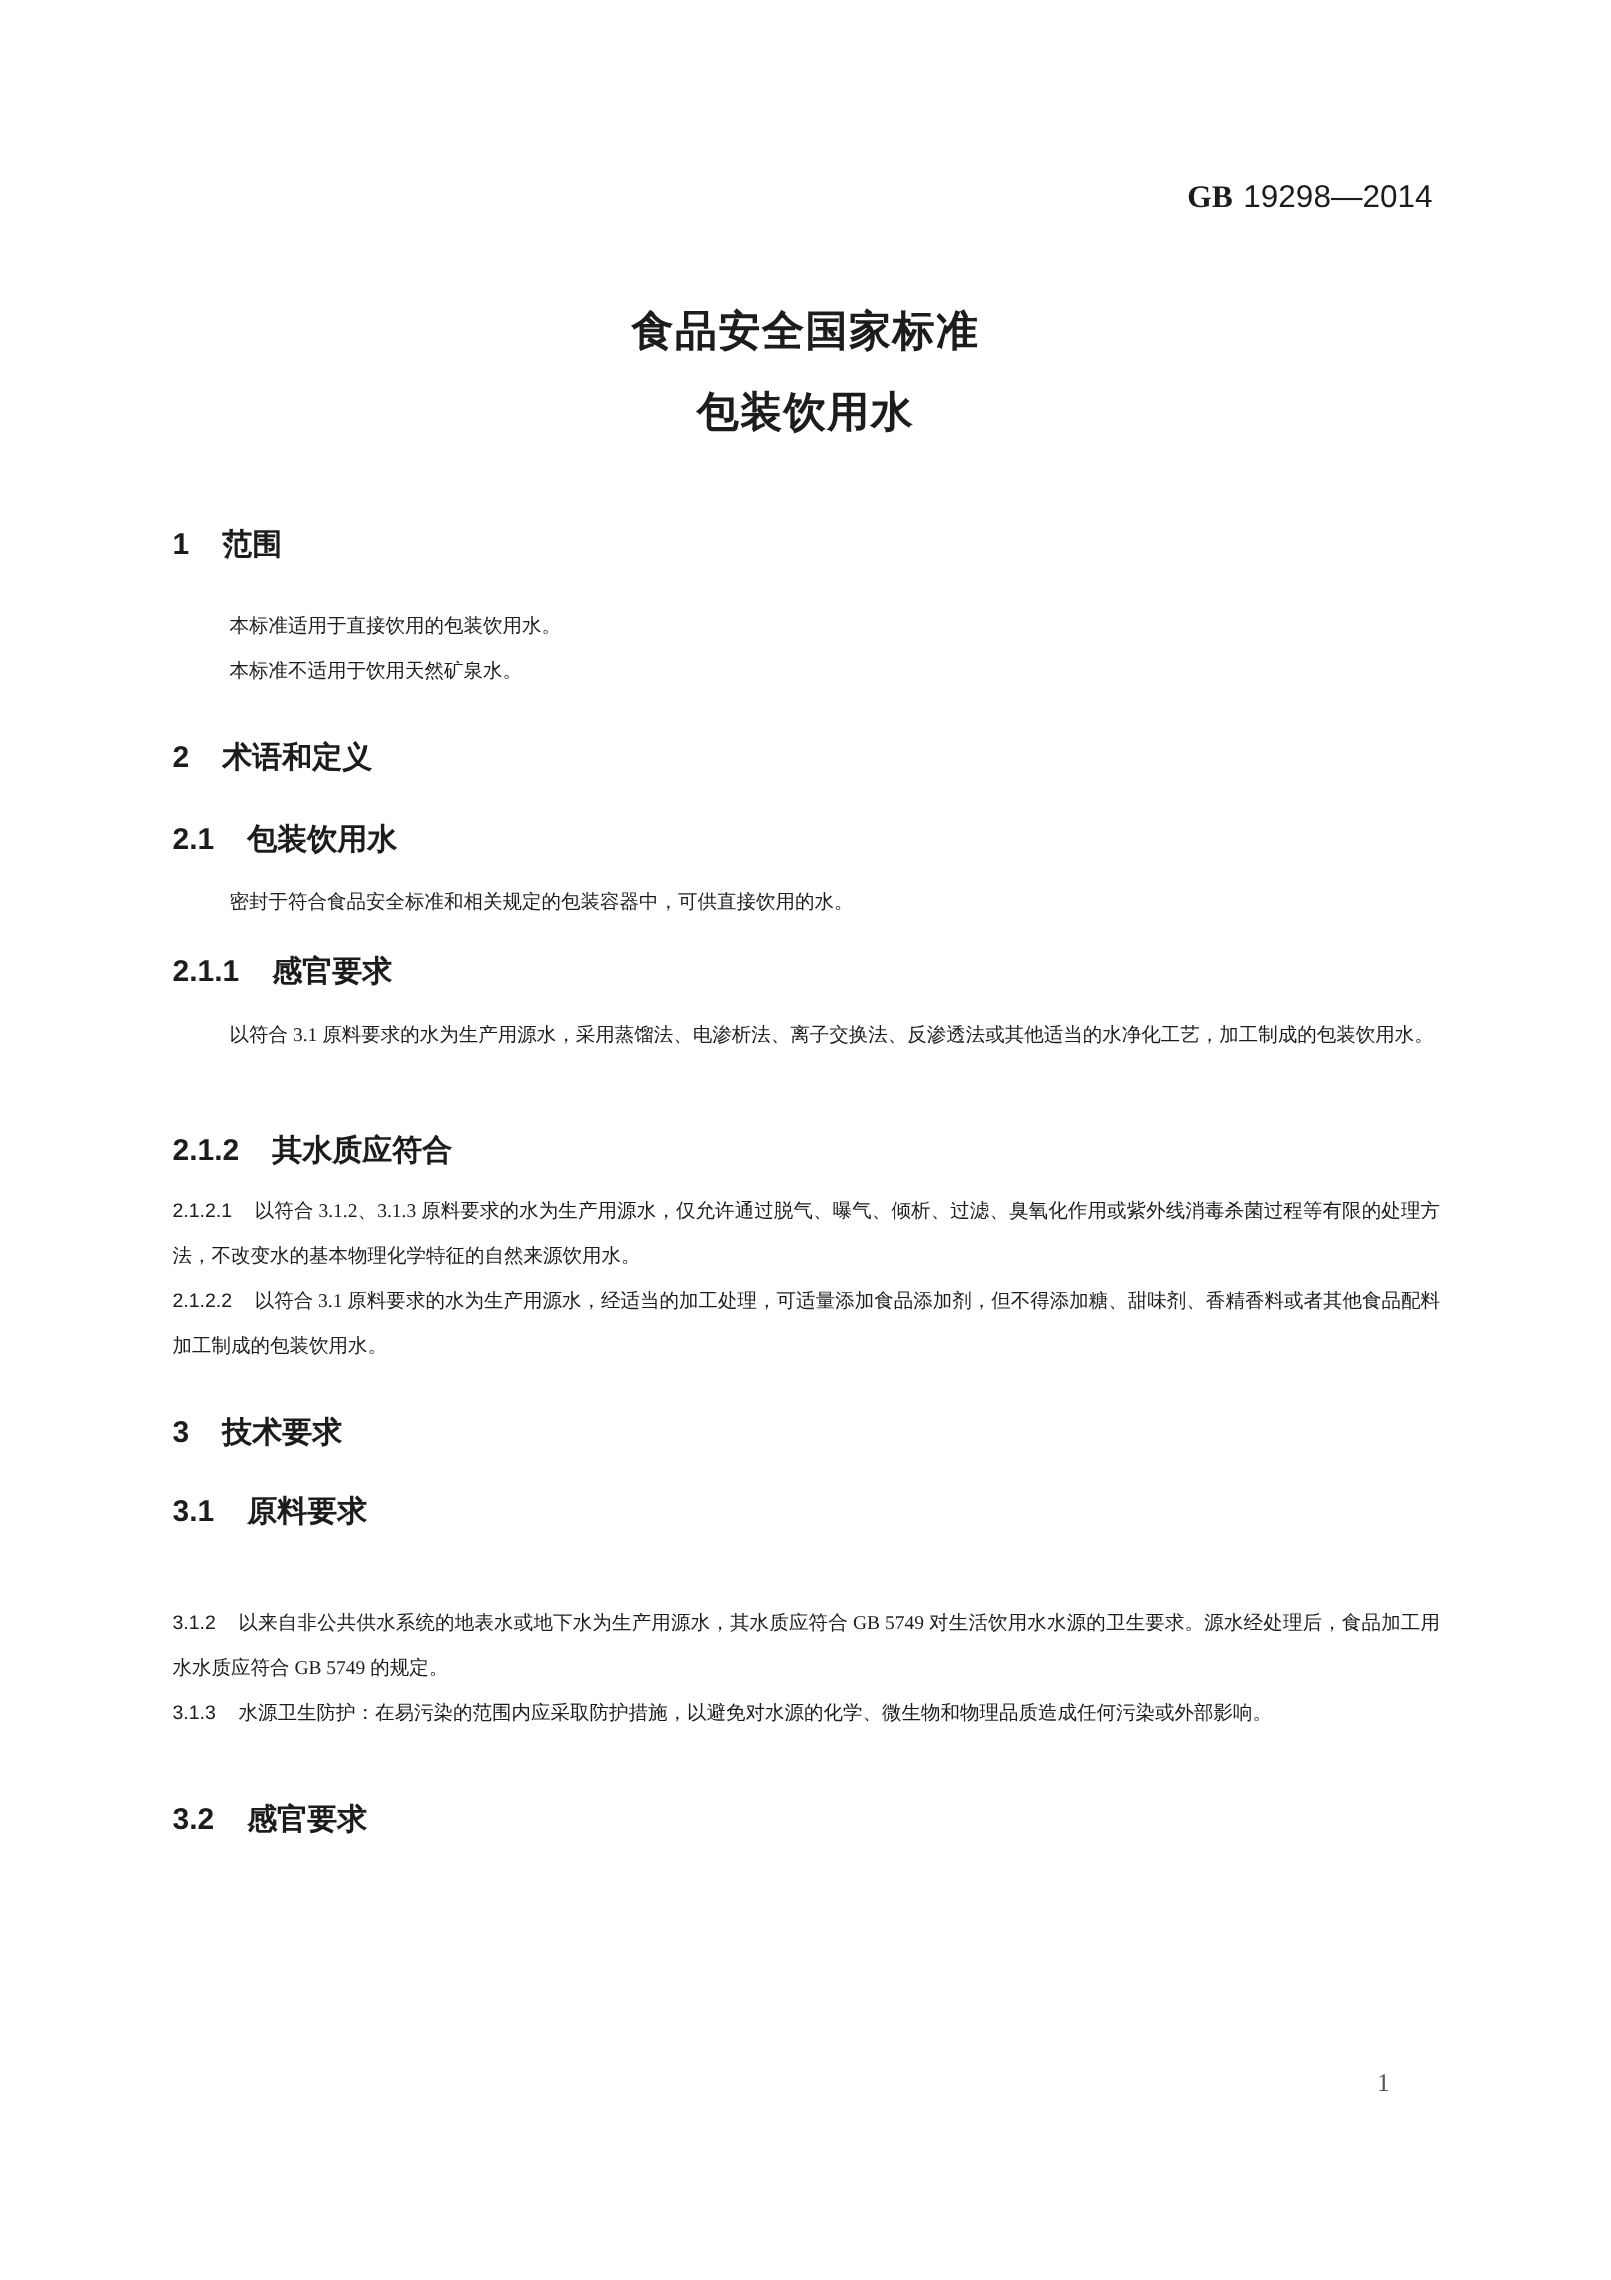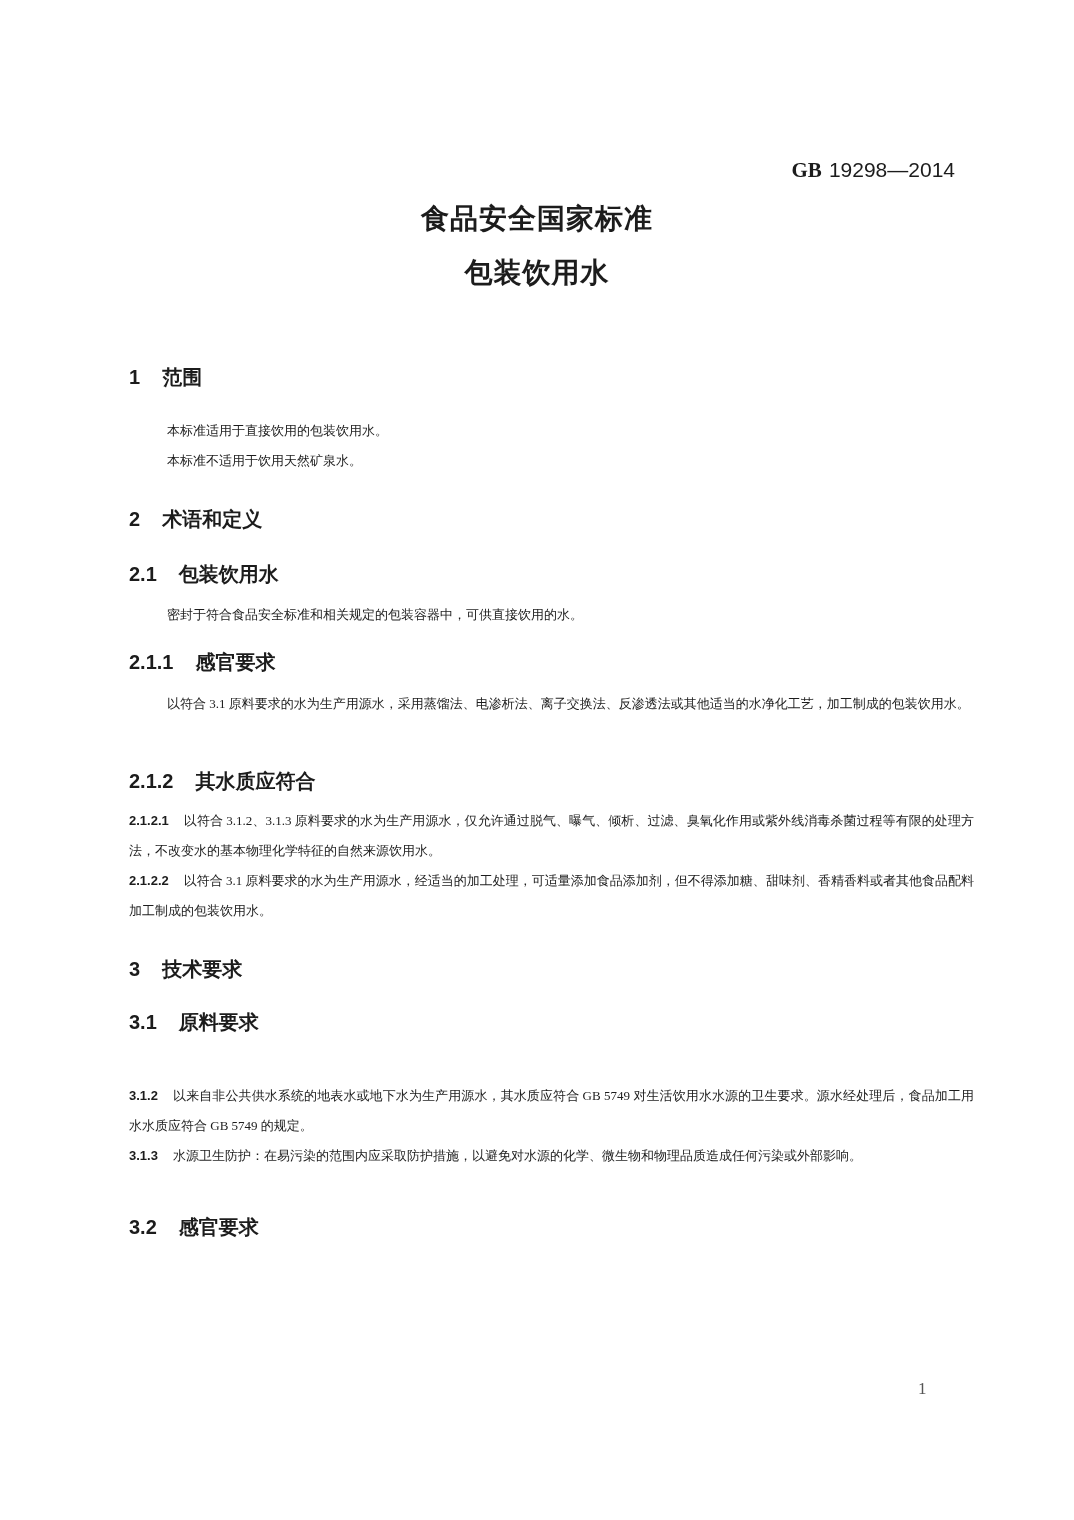--- a/index.html
+++ b/index.html
@@ -13,46 +13,45 @@
     height: 1520px;
     background: #ffffff;
     color: #1c1c1c;
     font-family: "Liberation Serif", "DejaVu Serif", serif;
     overflow: hidden;
   }
   .abs {
     position: absolute;
     left: 115px;
     width: 845px;
-    margin: 14px;
+    margin: 0;
   }
   .code {
     position: absolute;
     top: 118px;
     right: 119px;
     font-size: 21px;
     line-height: 26px;
     white-space: nowrap;
-    margin-top: 39px;
   }
   .code-gb {
     font-family: "Liberation Serif", "DejaVu Serif", serif;
     font-weight: bold;
     margin-right: 7px;
   }
   .code-num {
     font-family: "Liberation Sans", "DejaVu Sans", sans-serif;
     font-weight: normal;
   }
   .doc-title {
     position: absolute;
     left: 0;
     width: 1074px;
     text-align: center;
-    font-family: Liberation Mono, monospace;
+    font-family: Liberation Sans, sans-serif;
     font-weight: bold;
     font-size: 28px;
     line-height: 34px;
     letter-spacing: 1px;
   }
   .t1 { top: 204px; }
   .t2 { top: 258px; }
   .heading {
     font-family: "Liberation Sans", "DejaVu Sans", sans-serif;
     font-weight: bold;
@@ -62,21 +61,21 @@
   }
   .h-num { margin-right: 22px; }
   .body-text {
     font-size: 13px;
     line-height: 30px;
     text-align: justify;
   }
   .indent { text-indent: 38px; }
   .c-num {
     font-family: "Liberation Sans", "DejaVu Sans", sans-serif;
-    font-weight: bold;
+    font-weight: normal;
     margin-right: 15px;
   }
   .page-num {
     position: absolute;
     left: 918px;
     top: 1378px;
     font-size: 17px;
     line-height: 22px;
     color: #555555;
   }

